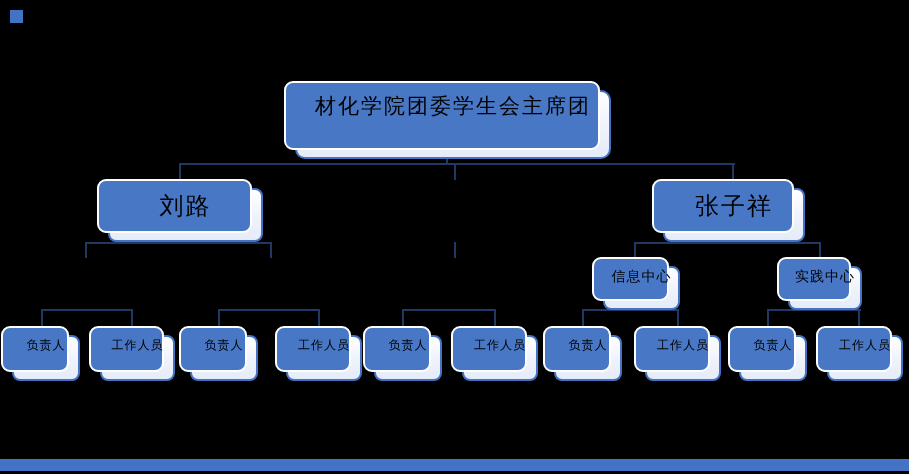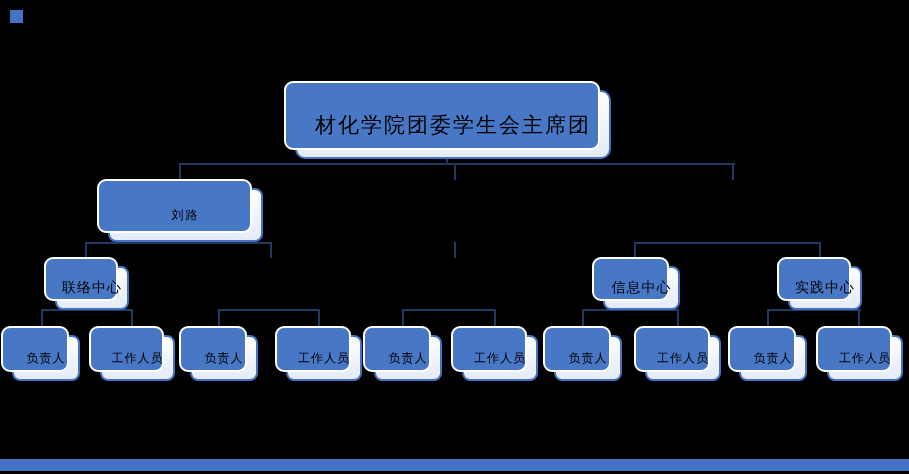--- a/index.html
+++ b/index.html
@@ -6,25 +6,25 @@
     --background:#000000; --accent:#4472C4; --shape-back:#4877C5;
     --border:#4472C4; --connector:#1F3864; --text:#000000;
   }
   html,body{margin:0;padding:0;background:var(--background);}
   .stage{position:relative;width:909px;height:474px;background:var(--background);
          overflow:hidden;font-family:"Liberation Sans",sans-serif;color:var(--text);}
   .conn{position:absolute;background:var(--connector);z-index:1;}
   .node{position:absolute;z-index:2;box-sizing:border-box;
         background:linear-gradient(180deg,#ffffff 0%,#eef2fb 55%,#e5ecf8 100%);
         border:2.5px solid var(--border);border-radius:8px;
-        display:flex;align-items:center;justify-content:center;white-space:nowrap;}
+        display:flex;justify-content:center;white-space:nowrap;}
   .node::before{content:"";position:absolute;left:-13px;top:-11px;width:100%;height:100%;
         background:var(--shape-back);border:2px solid #ffffff;border-radius:9px;z-index:-1;}
   .lvl1{font-size:21px;letter-spacing:2px;border-radius:10px;}
-  .lvl2{font-size:12px;letter-spacing:2px;font-family:Liberation Mono, monospace;}
+  .lvl2{font-size:24px;letter-spacing:2px;font-family:Liberation Mono, monospace;}
   .lvl3{font-size:14px;letter-spacing:1px;}
   .lvl4{font-size:12px;letter-spacing:1px;}
   .corner-sq{position:absolute;left:10px;top:10px;width:13px;height:13px;background:var(--accent);}
   .bottom-bar{position:absolute;left:0;top:459px;width:909px;height:12px;background:var(--accent);}
 </style>
 </head>
 <body>
 
 <div class="stage">
 
@@ -61,24 +61,24 @@
   <div class="conn" style="left:767px;top:309px;width:2px;height:18px"></div>
   <div class="conn" style="left:858px;top:309px;width:2px;height:18px"></div>
 
   <div class="node lvl1" style="left:295px;top:90px;width:316px;height:69px">
     <span>材化学院团委学生会主席团</span>
   </div>
 
   <div class="node lvl2" style="left:108px;top:188px;width:155px;height:54px">
     <span>刘路</span>
   </div>
+  <div class="node lvl2" style="left:663px;top:188px;width:142px;height:54px">
+    <span>张子祥</span>
+  </div>
 
-  <div class="node lvl3" style="left:55px;top:266px;width:74px;height:44px">
-    <span>联络中心</span>
-  </div>
   <div class="node lvl3" style="left:603px;top:266px;width:77px;height:44px">
     <span>信息中心</span>
   </div>
   <div class="node lvl3" style="left:788px;top:266px;width:74px;height:44px">
     <span>实践中心</span>
   </div>
 
   <div class="node lvl4" style="left:12px;top:335px;width:68px;height:46px">
     <span>负责人</span>
   </div>

